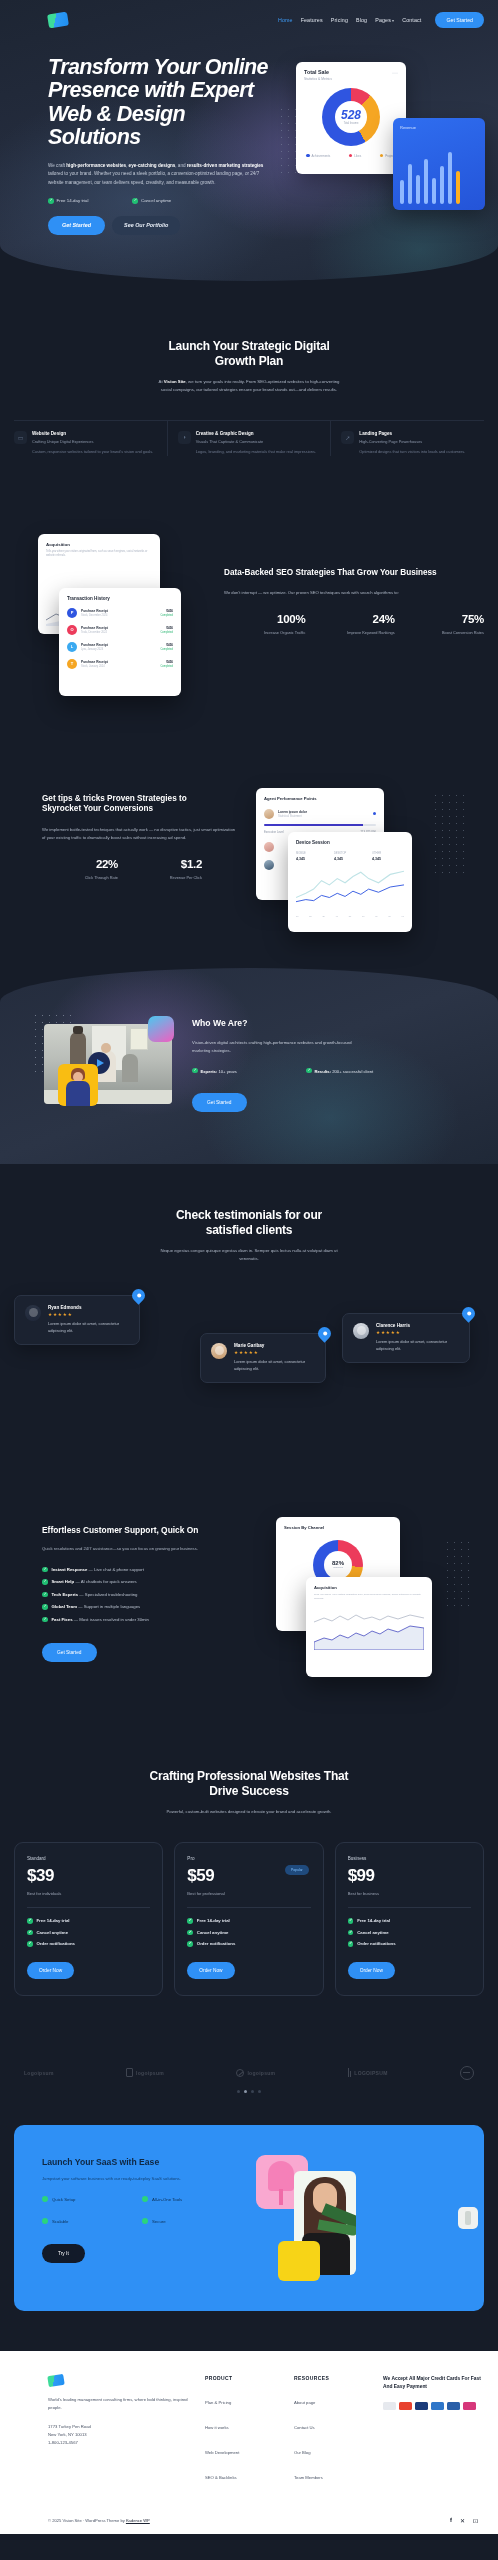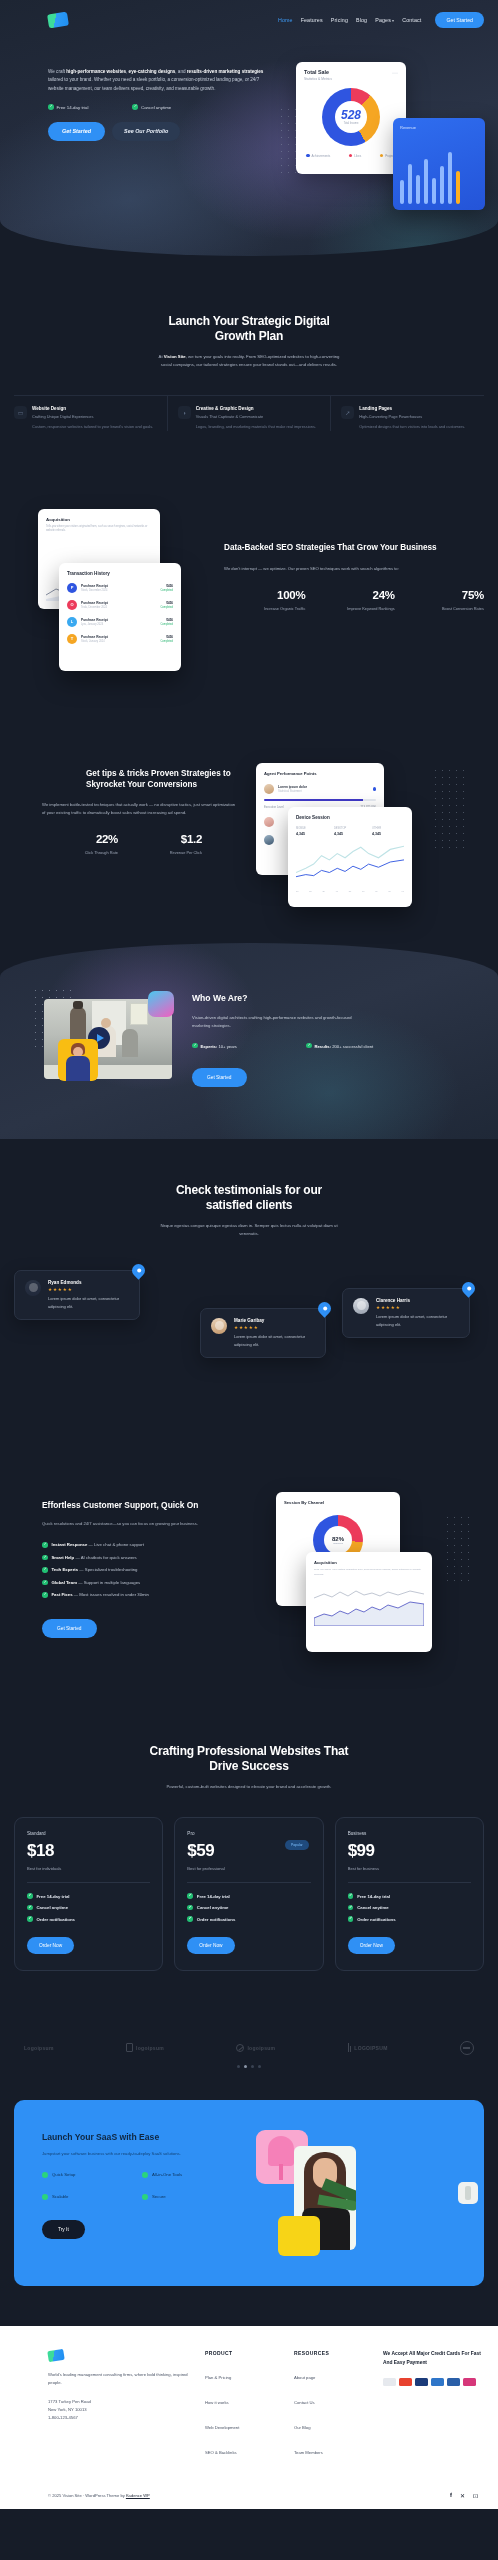--- a/index.html
+++ b/index.html
@@ -168,21 +168,21 @@
   .seo-txt h2 { font-size: 8.2px; font-weight: 800; line-height: 1.3; }
   .seo-txt p { font-size: 4.2px; line-height: 1.9; color: #aeb7c6; margin-top: 11px; }
   .stats { display: flex; gap: 8px; margin-top: 16px; text-align: right; }
   .stat { flex:1 }
   .stat .n { font-size: 11.5px; font-weight: 800; letter-spacing:-.3px; color:#fff }
   .stat .l { font-size: 3.9px; line-height:1.7; color:#9ca5b6; margin-top: 5px }
 
   
   .tips { display:flex; gap:6px; padding-top: 36px; padding-bottom: 40px; }
   .tips-txt { width: 230px; padding-left: 28px; padding-top: 12px; }
-  .tips-txt h2 { font-size: 8.2px; font-weight: 800; line-height: 1.3; max-width: 170px; margin-left: 44px; }
+  .tips-txt h2 { font-size: 8.2px; font-weight: 800; line-height: 1.3; max-width: 170px; }
   .tips-txt p { font-size: 4.2px; line-height: 1.9; color:#aeb7c6; margin-top: 11px; max-width:196px }
   .tips-art { position:relative; flex:1; height: 152px; }
   .dotgrid2 {
     position:absolute; right: 18px; top: 10px; width: 34px; height: 82px;
     background-image: radial-gradient(#8e9bb0 0.6px, transparent 0.7px);
     background-size: 7px 7px; opacity:.4;
   }
   .card-agent {
     position:absolute; left: 6px; top: 6px; width: 128px; height: 112px;
     background:#fff; border-radius:6px; padding:8px; box-shadow: 0 8px 22px rgba(0,0,0,.3);
@@ -423,20 +423,21 @@
         <a href="#">Pricing</a>
         <a href="#">Blog</a>
         <a href="#"><span>Pages</span><span class="caret">▾</span></a>
         <a href="#">Contact</a>
         <button class="nav-cta">Get Started</button>
       </div>
     </nav>
 
     <div class="hero-inner">
       <div class="hero-left">
+        <h1 class="hero-h1">Transform Your Online Presence with Expert Web &amp; Design Solutions</h1>
         <p class="hero-p">We craft <b>high-performance websites</b>, <b>eye-catching designs</b>, and <b>results-driven marketing strategies</b> tailored to your brand. Whether you need a sleek portfolio, a conversion-optimized landing page, or 24/7 website management, our team delivers speed, creativity, and measurable growth.</p>
         <div class="hero-badges">
           <span class="badge">
               <i class="tick">✓</i>
               <span>Free 14-day trial</span>
             </span>
           <span class="badge">
               <i class="tick">✓</i>
               <span>Cancel anytime</span>
             </span>
@@ -799,21 +800,21 @@
       </div>
     </div>
   </section>
 
   <section class="sec sec-dark pricing center">
     <h2 class="sec-title">Crafting Professional Websites That Drive Success</h2>
     <p class="sec-sub">Powerful, custom-built websites designed to elevate your brand and accelerate growth.</p>
     <div class="plans" style="text-align:left">
       <div class="plan">
         <div class="pname">Standard</div>
-        <div class="pprice">$18</div>
+        <div class="pprice">$39</div>
         <div class="pbest">Best for individuals</div>
         <hr>
         <ul>
           <li>
               <i class="tick">✓</i>
               <span>Free 14-day trial</span>
             </li>
           <li>
               <i class="tick">✓</i>
               <span>Cancel anytime</span>

